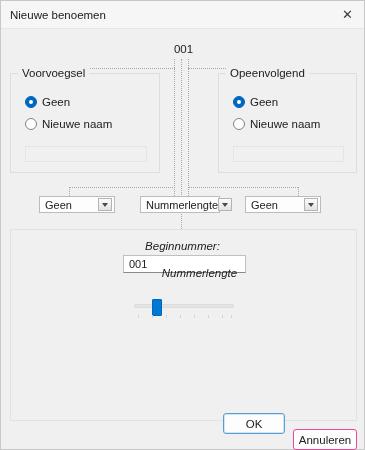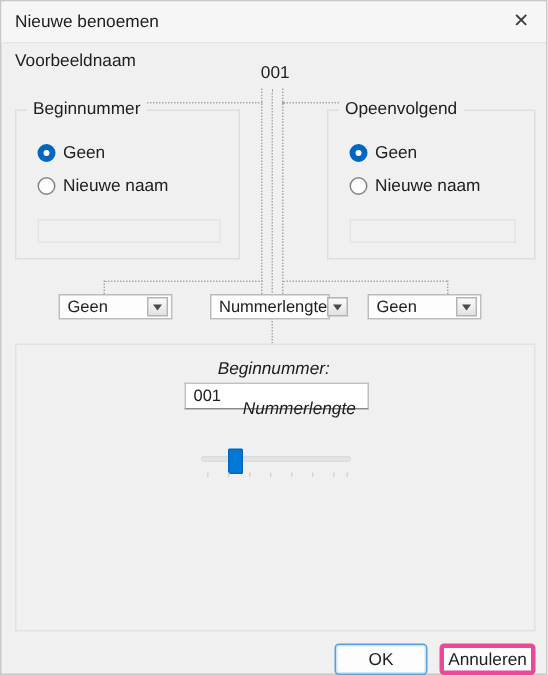--- a/index.html
+++ b/index.html
@@ -148,57 +148,56 @@
   }
   .slider-ticks{
     position:absolute;left:0;top:16px;width:100px;height:4px;
   }
   .tick{
     position:absolute;top:0;width:1px;height:3px;background:#d4d4d4;
   }
   
   .btn{
     position:absolute;height:21px;
-    background:#fdfdfd;border:3px solid #ec4899;
+    background:#fdfdfd;border:1px solid #ec4899;
     border-radius:3px;box-sizing:border-box;
     display:flex;align-items:center;justify-content:center;
     font-size:11.5px;color:#202020;cursor:default;
     font-family:"Liberation Sans","DejaVu Sans",sans-serif;
   }
   .btn.default{border:1px solid #5a9fd4;box-shadow:0 0 0 1px #cfe4f5 inset;}
 </style>
 </head>
 <body>
 
 <div class="dialog">
 
   <div class="titlebar">
     <div class="title-text">Nieuwe benoemen</div>
     <button class="close-btn">✕</button>
   </div>
 
-  <div class="preview-label">Voorbeeldnaam</div>
   <div class="preview-value">001</div>
 
   <div class="dot-v" style="left:173px;top:58px;height:137px;"></div>
   <div class="dot-v" style="left:180px;top:58px;height:172px;"></div>
   <div class="dot-v" style="left:187px;top:58px;height:137px;"></div>
 
   <div class="dot-h" style="left:78px;top:67px;width:96px;"></div>
   <div class="dot-h" style="left:187px;top:67px;width:98px;"></div>
   <div class="dot-v" style="left:78px;top:67px;height:8px;"></div>
   <div class="dot-v" style="left:285px;top:67px;height:8px;"></div>
 
   <div class="dot-h" style="left:68px;top:186px;width:106px;"></div>
   <div class="dot-h" style="left:187px;top:186px;width:110px;"></div>
   <div class="dot-v" style="left:68px;top:186px;height:9px;"></div>
   <div class="dot-v" style="left:297px;top:186px;height:9px;"></div>
 
   <div class="groupbox" style="left:9px;top:72px;width:150px;height:100px;">
-    <div class="groupbox-title">Beginnummer</div>
+    <div class="groupbox-title">Voorvoegsel</div>
 
     <div class="radio-row" style="left:14px;top:22px;">
       <span class="radio checked"></span>
       <span class="radio-label">Geen</span>
     </div>
 
     <div class="radio-row" style="left:14px;top:44px;">
       <span class="radio"></span>
       <span class="radio-label">Nieuwe naam</span>
     </div>
@@ -261,16 +260,16 @@
       <span class="tick" style="left:18px;"></span>
       <span class="tick" style="left:32px;"></span>
       <span class="tick" style="left:46px;"></span>
       <span class="tick" style="left:60px;"></span>
       <span class="tick" style="left:74px;"></span>
       <span class="tick" style="left:88px;"></span>
       <span class="tick" style="left:97px;"></span>
     </div>
   </div>
 
-  <div class="btn default" style="left:222px;top:428px;width:62px;">OK</div>
+  <div class="btn default" style="left:222px;top:412px;width:62px;">OK</div>
   <div class="btn" style="left:292px;top:428px;width:64px;">Annuleren</div>
 
 </div>
 
 </body></html>

